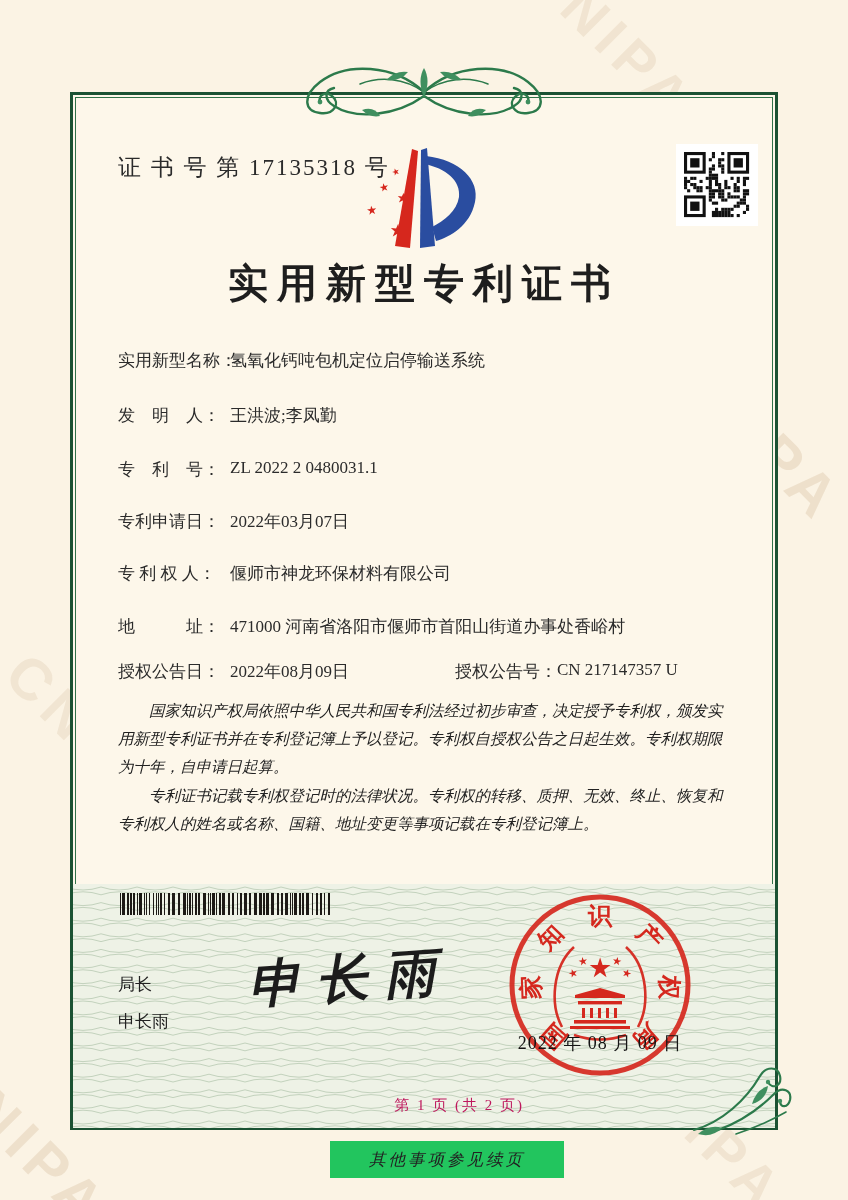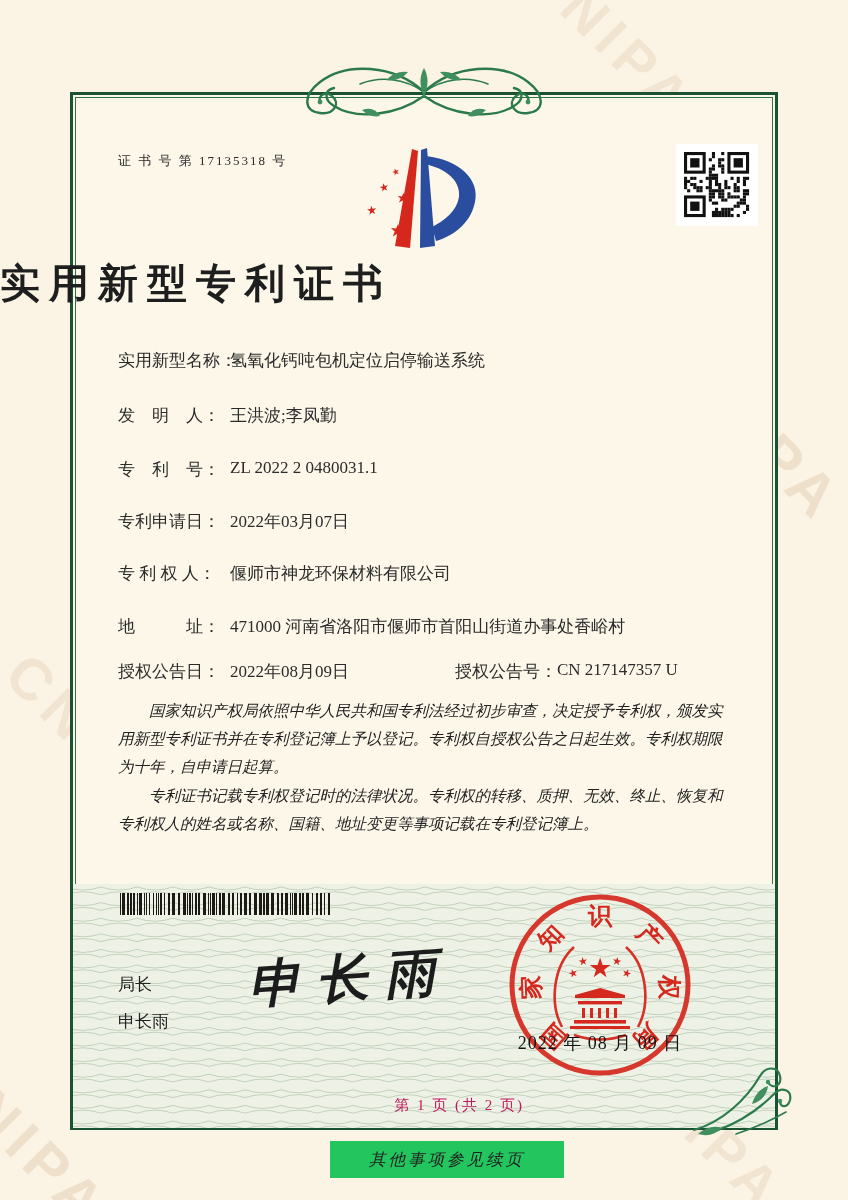--- a/index.html
+++ b/index.html
@@ -18,27 +18,27 @@
   .frame{
     position:absolute;left:70px;top:92px;width:708px;height:1038px;
     border:3px solid #1b5233;background:#fdf7ea;box-sizing:border-box;
   }
   .frame-inner{
     position:absolute;left:2px;top:2px;right:2px;bottom:2px;
     border:1px solid #2f7148;
   }
   .wave-band{position:absolute;left:73px;top:884px;width:702px;height:244px;overflow:hidden;background:#eef2e6;}
   .cert-no{
-    position:absolute;left:118px;top:152px;font-size:13px;color:#2b2b2b;letter-spacing:2px;
+    position:absolute;left:118px;top:152px;font-size:23px;color:#2b2b2b;letter-spacing:2px;
   }
   .logo{position:absolute;left:340px;top:140px;}
   .qr-box{position:absolute;left:676px;top:144px;width:82px;height:82px;background:#ffffff;
     display:flex;align-items:center;justify-content:center;}
   .title{
-    position:absolute;left:0;top:256px;width:848px;text-align:left;
+    position:absolute;left:0;top:256px;width:848px;text-align:center;
     font-size:40px;font-weight:bold;color:#1e1e1e;letter-spacing:9px;
   }
   .row{position:absolute;left:118px;display:flex;font-size:17px;color:#2b2b2b;white-space:nowrap;}
   .row .lbl{display:inline-block;width:112px;}
   .row .val{display:inline-block;}
   .row2{position:absolute;left:455px;display:flex;font-size:17px;color:#2b2b2b;white-space:nowrap;}
   .body-text{
     position:absolute;left:118px;top:697px;width:618px;
     font-size:15.5px;line-height:1.82;color:#222;font-style:italic;
   }

